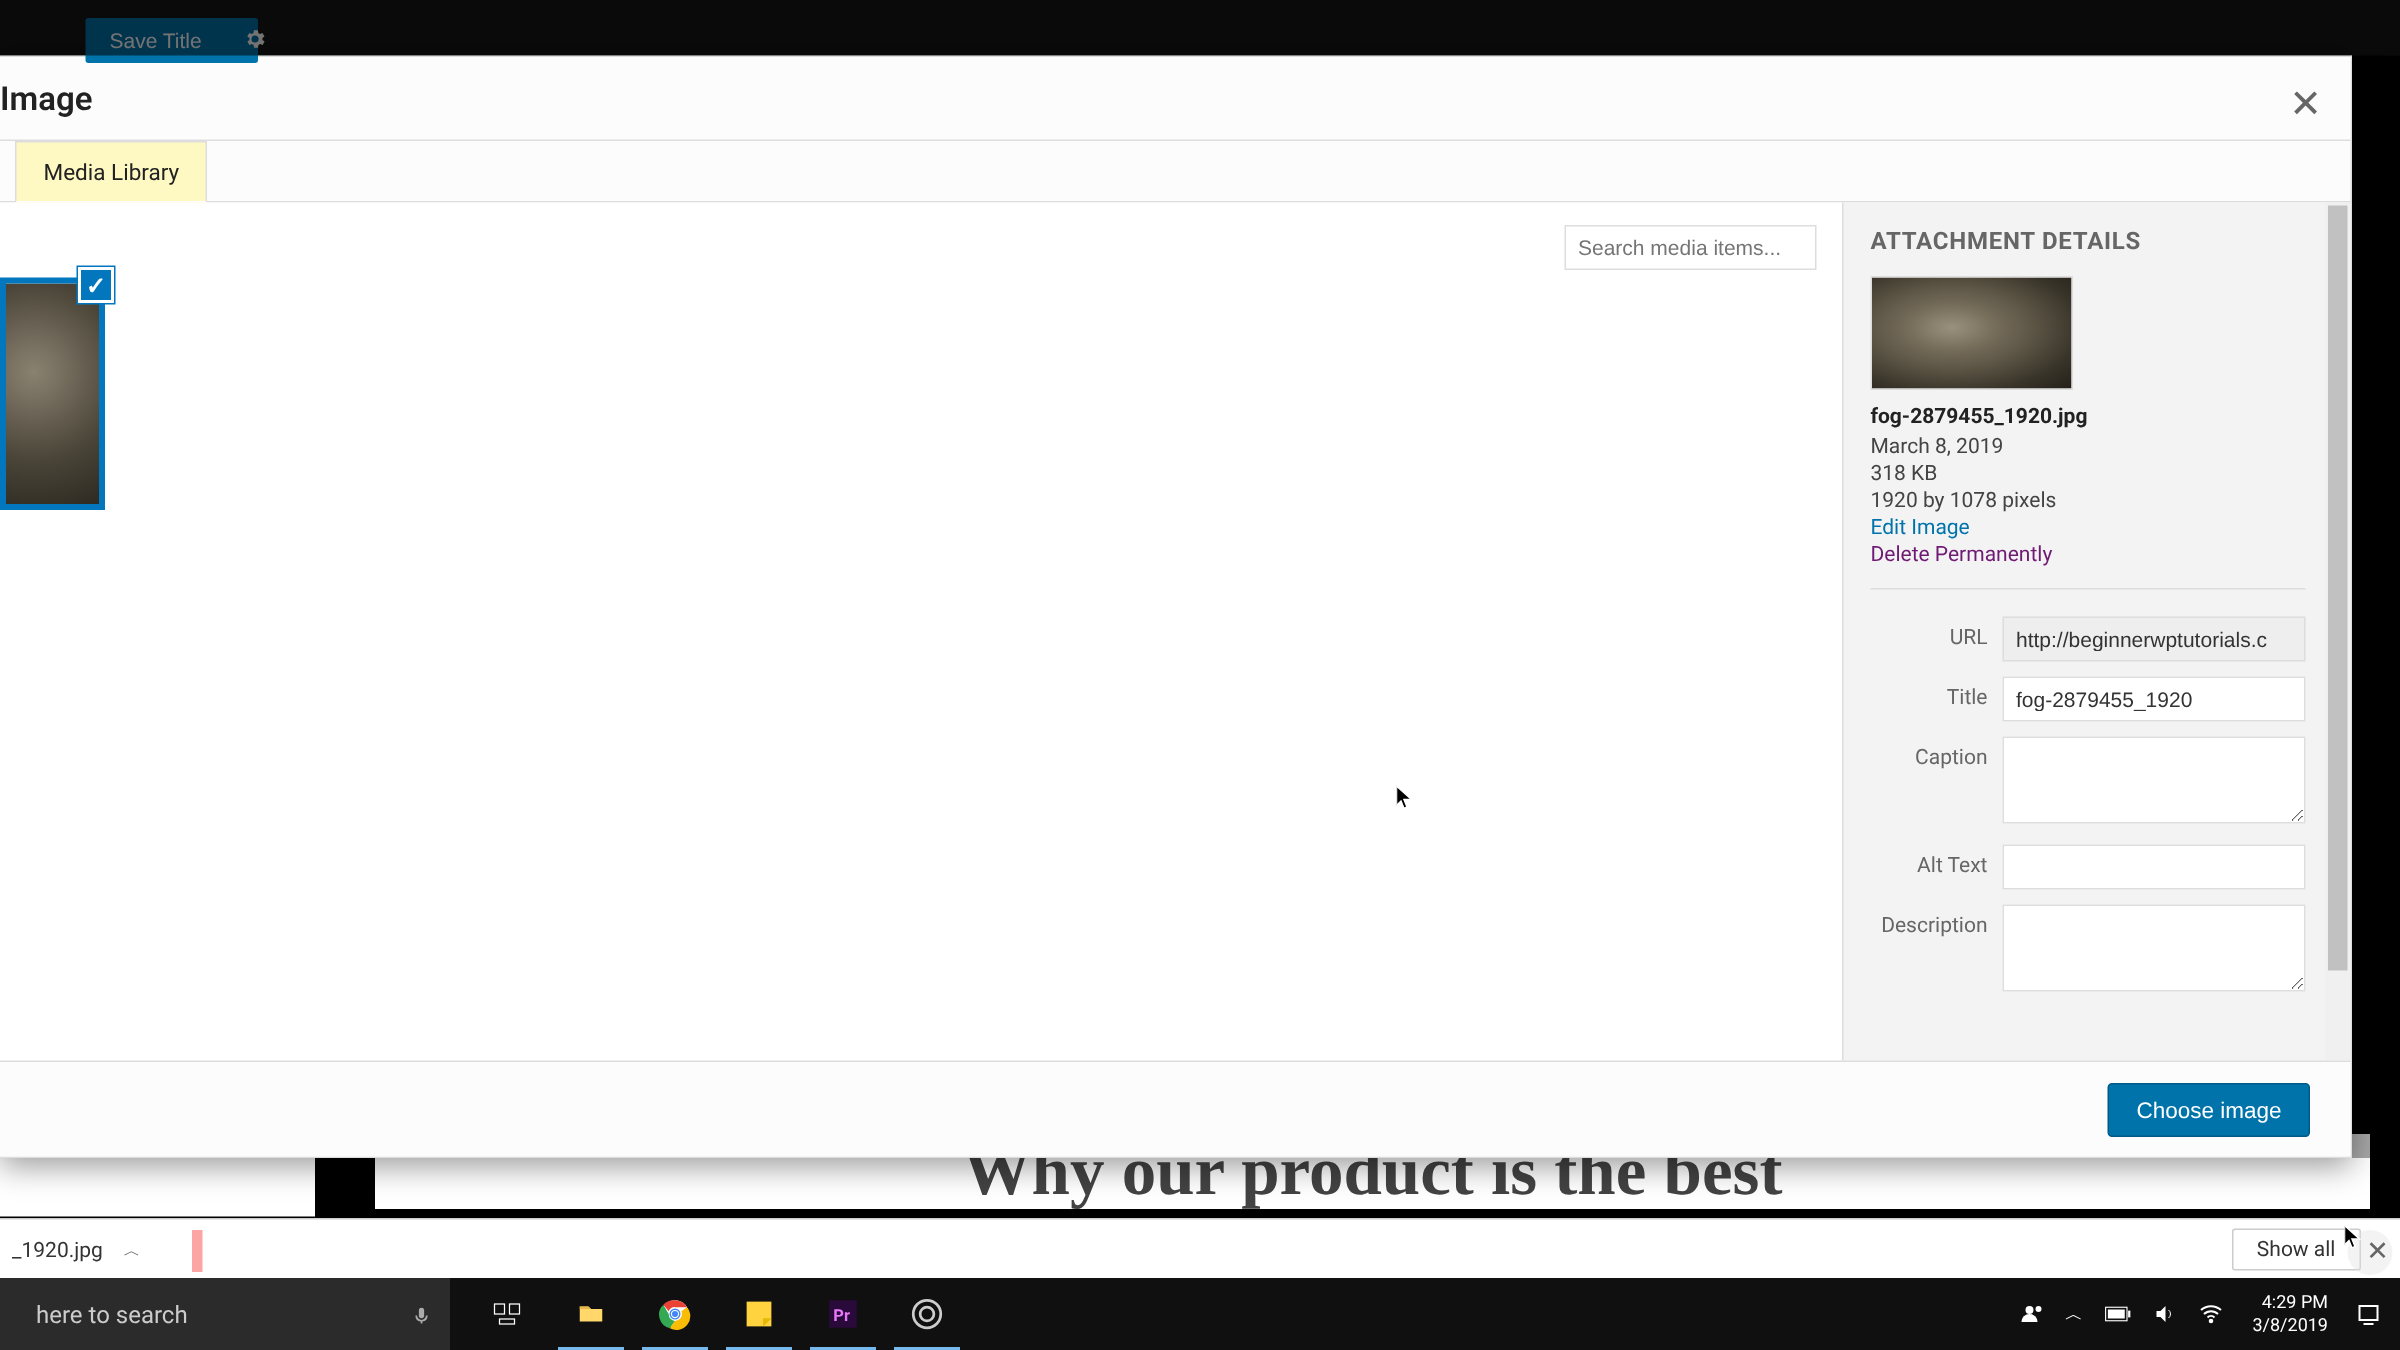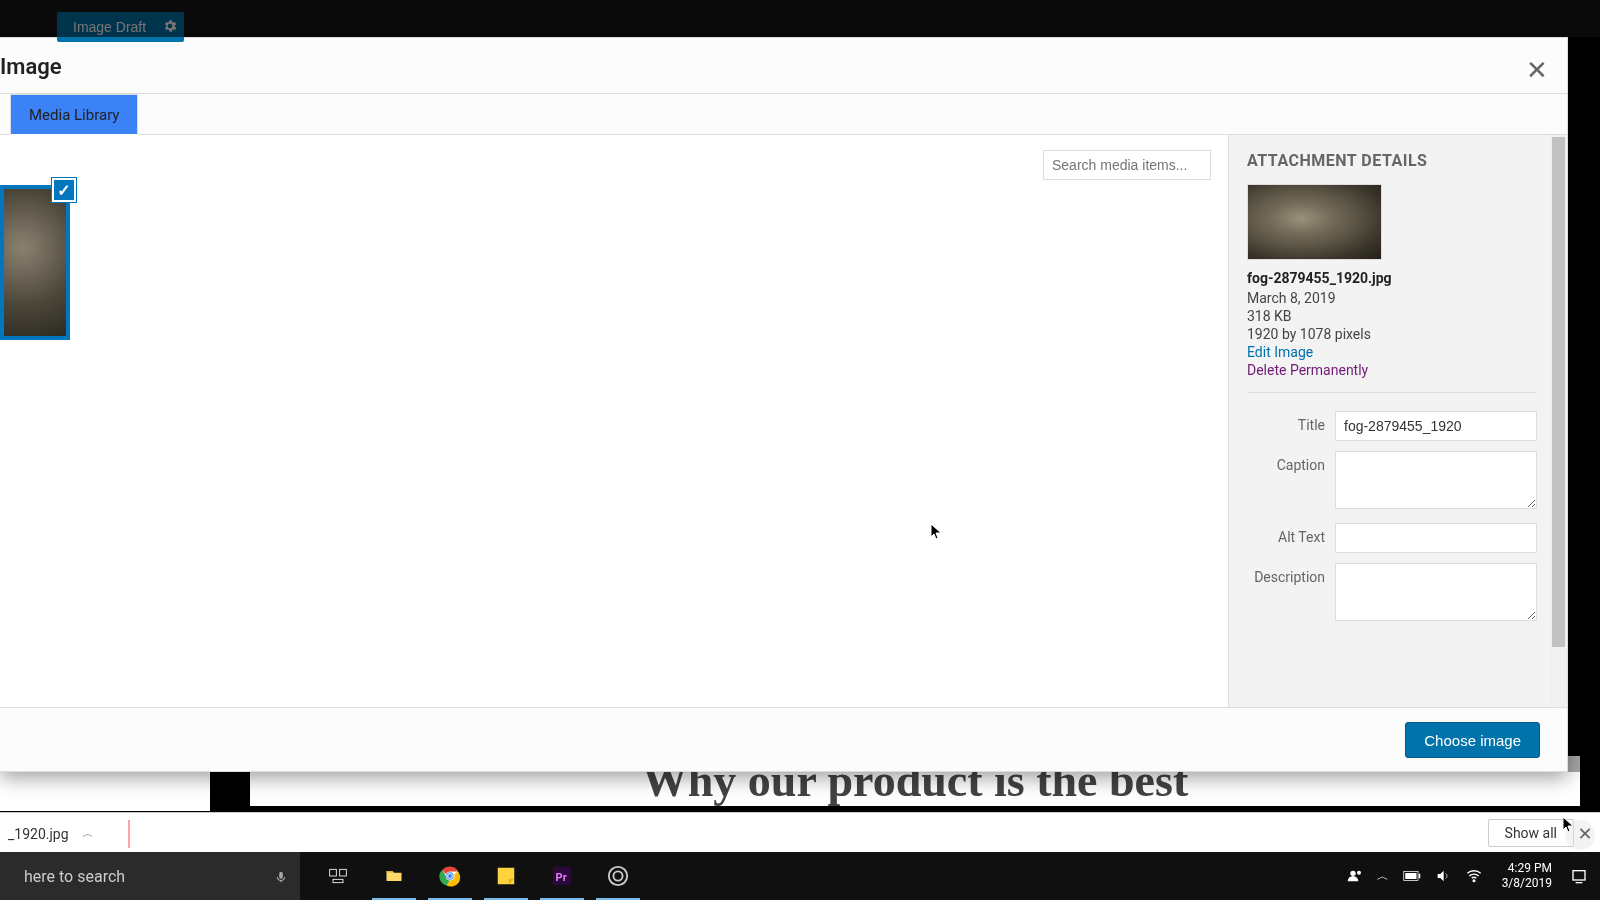--- a/index.html
+++ b/index.html
@@ -7,21 +7,21 @@
   .bg-top { position: absolute; left: 0; top: 0; width: 1600px; height: 37px; background: #181818; }
   .save-draft-btn { position: absolute; left: 57px; top: 12px; height: 30px; background: #0073aa; color: #fff; border: none; font-size: 14px; padding: 0 38px 0 16px; border-radius: 2px; z-index: 1; }
   .save-draft-gear { position: absolute; left: 162px; top: 18px; color: #fff; z-index: 1; }
 
   .modal { position: absolute; left: 0; top: 37px; width: 1568px; height: 735px; background: #fcfcfc; box-shadow: 0 5px 20px rgba(0,0,0,0.4); border: 1px solid #ddd; border-left: none; }
   .modal-header { position: relative; height: 56px; border-bottom: 1px solid #ddd; background: #fcfcfc; }
   .modal-title { position: absolute; left: 0; top: 16px; font-size: 22px; font-weight: 600; color: #222; }
   .close-btn { position: absolute; right: 12px; top: 14px; width: 36px; height: 36px; font-size: 26px; color: #666; cursor: pointer; text-align: center; line-height: 36px; }
 
   .tabs-row { position: absolute; left: 0; top: 56px; width: 100%; height: 42px; }
-  .tab { position: absolute; left: 10px; top: 0px; height: 41px; padding: 14px 18px; background: #3b82f6; border: 1px solid #ddd; border-bottom: 1px solid #fff; font-size: 15px; color: #222; display: flex; align-items: center; border-radius: 0; z-index: 2; }
+  .tab { position: absolute; left: 10px; top: 0px; height: 41px; padding: 14px 18px; background: #fef9c3; border: 1px solid #ddd; border-bottom: 1px solid #fff; font-size: 15px; color: #222; display: flex; align-items: center; border-radius: 0; z-index: 2; }
   .tabs-border { position: absolute; left: 0; top: 96px; width: 100%; border-bottom: 1px solid #ddd; }
 
   .media-area { position: absolute; left: 0; top: 97px; width: 1228px; height: 600px; background: #fff; overflow: auto; }
   .search-input { position: absolute; right: 17px; top: 15px; width: 168px; height: 30px; border: 1px solid #ddd; padding: 0 8px; font-size: 14px; color: #666; }
   .thumb { position: absolute; left: 0; top: 50px; width: 70px; height: 155px; border: 4px solid #0277bd; background: radial-gradient(circle at 30% 40%, #8a8270 0%, #6b6355 30%, #4a4538 60%, #2d2a22 100%); }
   .thumb-check { position: absolute; right: -11px; top: -12px; width: 26px; height: 26px; background: #fff; border: 1px solid #0277bd; }
   .thumb-check-inner { width: 100%; height: 100%; background: #0277bd; display: flex; align-items: center; justify-content: center; color: #fff; font-size: 16px; font-weight: bold; border: 2px solid #fff; }
 
   .details-panel { position: absolute; left: 1228px; top: 97px; width: 325px; height: 600px; background: #f3f3f3; border-left: 1px solid #ddd; overflow-y: auto; padding: 16px 16px 16px 18px; }
   .details-title { font-size: 16px; font-weight: 700; color: #666; letter-spacing: 0.5px; margin-bottom: 14px; }
@@ -44,21 +44,21 @@
   .scroll-thumb { position: absolute; right: 2px; top: 2px; width: 13px; height: 510px; background: #c1c1c1; border-radius: 0; }
   .scroll-down { position: absolute; right: 0; bottom: 0; width: 17px; height: 17px; color: #666; font-size: 10px; text-align: center; line-height: 17px; }
 
   .modal-footer { position: absolute; left: 0; bottom: 0; width: 100%; height: 64px; border-top: 1px solid #ddd; background: #fcfcfc; }
   .choose-btn { position: absolute; right: 27px; top: 14px; height: 36px; padding: 0 18px; background: #0073aa; color: #fff; border: 1px solid #005a87; font-size: 15px; border-radius: 3px; cursor: pointer; }
 
   .page-bg-text { position: absolute; left: 250px; top: 756px; font-family: Georgia, serif; font-size: 46px; font-weight: 700; color: #434343; width: 1330px; text-align: center; background: #fff; height: 50px; overflow: hidden; line-height: 50px; }
   .page-bg-left { position: absolute; left: 0; top: 756px; width: 210px; height: 55px; background: #fff; }
 
   .dl-bar { position: absolute; left: 0; top: 812px; width: 1600px; height: 40px; background: #fff; border-top: 1px solid #ccc; }
-  .dl-item { position: absolute; left: 0; top: 7px; height: 28px; padding: 0 34px 0 8px; font-size: 14px; color: #333; line-height: 28px; border-right: 2px solid #fca5a5; display: flex; align-items: center; }
+  .dl-item { position: absolute; left: 0; top: 7px; height: 28px; padding: 0 34px 0 8px; font-size: 14px; color: #333; line-height: 28px; border-right: 7px solid #fca5a5; display: flex; align-items: center; }
   .dl-caret { margin-left: 14px; color: #666; font-size: 11px; }
   .show-all { position: absolute; right: 26px; top: 6px; height: 28px; padding: 0 16px; border: 1px solid #ccc; font-size: 14px; color: #333; line-height: 26px; border-radius: 2px; }
   .dl-close { position: absolute; right: 4px; top: 10px; width: 22px; height: 22px; color: #666; font-size: 18px; text-align: center; }
   .dl-close-circle { position:absolute; right:5px; top:7px; width:30px; height:30px; border-radius:50%; background:#e0e0e0; opacity:0.4; }
 
   .taskbar { position: absolute; left: 0; top: 852px; width: 1600px; height: 48px; background: #101010; display: flex; align-items: center; }
   .tb-search { position: absolute; left: 0; top: 0; height: 48px; width: 300px; background: #2b2b2b; color: #ccc; font-size: 16px; padding-left: 24px; display: flex; align-items: center; }
   .tb-mic { position: absolute; left: 274px; top: 15px; color: #888; }
   .tb-icons { position: absolute; left: 310px; top: 0; height: 48px; display: flex; }
   .tb-icon { width: 56px; height: 48px; display: flex; align-items: center; justify-content: center; color: #fff; position: relative; }
@@ -72,21 +72,21 @@
 
   .overlay-dark { position: absolute; left: 0; top: 0; width: 1600px; height: 37px; background: rgba(0,0,0,0.55); z-index:5; pointer-events:none; }
   .overlay-dark3 { position: absolute; left: 1568px; top: 37px; width: 32px; height: 735px; background: rgba(0,0,0,0.35); z-index:5; pointer-events:none; }
 
   svg { display: block; }
 </style>
 </head>
 <body>
 
 <div class="bg-top"></div>
-<button class="save-draft-btn">Image Draft</button>
+<button class="save-draft-btn">Save Title</button>
 <span class="save-draft-gear">
   <svg width="16" height="16" viewBox="0 0 24 24" fill="#fff">
       <path d="M19.4 13a7.5 7.5 0 0 0 .1-1 7.5 7.5 0 0 0-.1-1l2.1-1.6-2-3.5-2.5 1a7.4 7.4 0 0 0-1.7-1l-.4-2.6h-4l-.4 2.6a7.4 7.4 0 0 0-1.7 1l-2.5-1-2 3.5L6.5 11a7.5 7.5 0 0 0-.1 1 7.5 7.5 0 0 0 .1 1l-2.1 1.6 2 3.5 2.5-1a7.4 7.4 0 0 0 1.7 1l.4 2.6h4l.4-2.6a7.4 7.4 0 0 0 1.7-1l2.5 1 2-3.5Zm-7.4 2.5A3.5 3.5 0 1 1 15.5 12 3.5 3.5 0 0 1 12 15.5Z"></path>
     </svg>
 </span>
 
 <div class="page-bg-left">
   
   
   
@@ -117,20 +117,24 @@
     <div class="details-title">ATTACHMENT DETAILS</div>
     <div class="preview-thumb"></div>
     <div class="detail-filename">fog-2879455_1920.jpg</div>
     <div class="detail-line">March 8, 2019</div>
     <div class="detail-line">318 KB</div>
     <div class="detail-line">1920 by 1078 pixels</div>
     <a class="edit-link">Edit Image</a>
     <a class="delete-link">Delete Permanently</a>
     <div class="hr"></div>
 
+    <div class="field-row url-input">
+      <div class="field-label">URL</div>
+      <div class="field-input"><input type="text" readonly="" value="http://beginnerwptutorials.c" style=""></div>
+    </div>
     <div class="field-row">
       <div class="field-label">Title</div>
       <div class="field-input"><input type="text" value="fog-2879455_1920" style=""></div>
     </div>
     <div class="field-row">
       <div class="field-label">Caption</div>
       <div class="field-input"><textarea style=""></textarea></div>
     </div>
     <div class="field-row">
       <div class="field-label">Alt Text</div>

